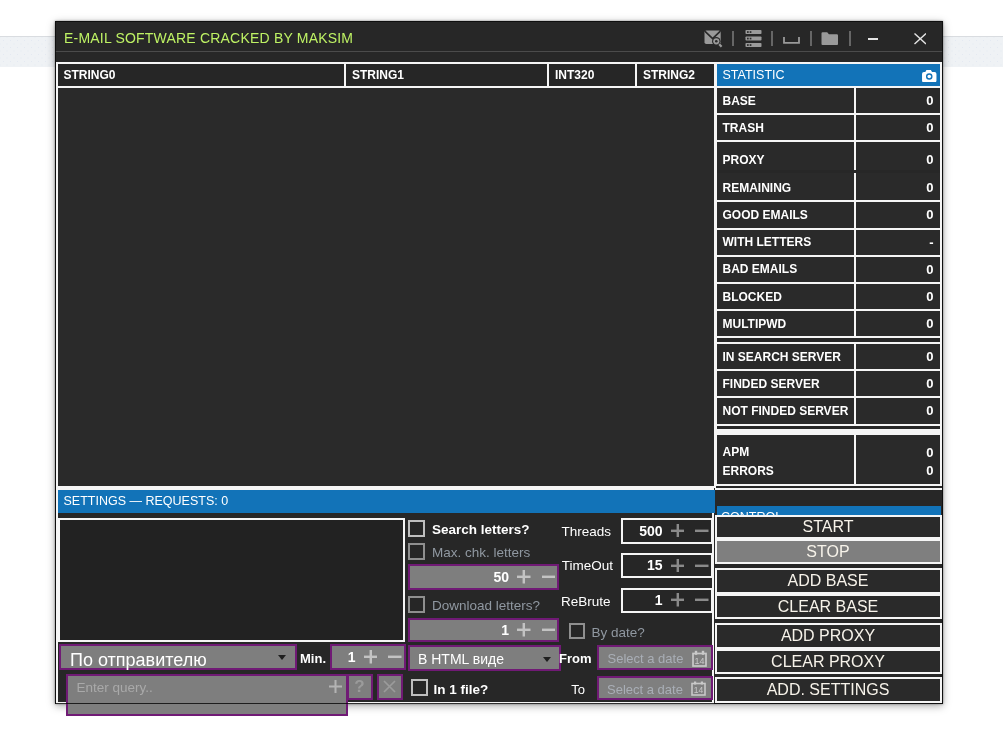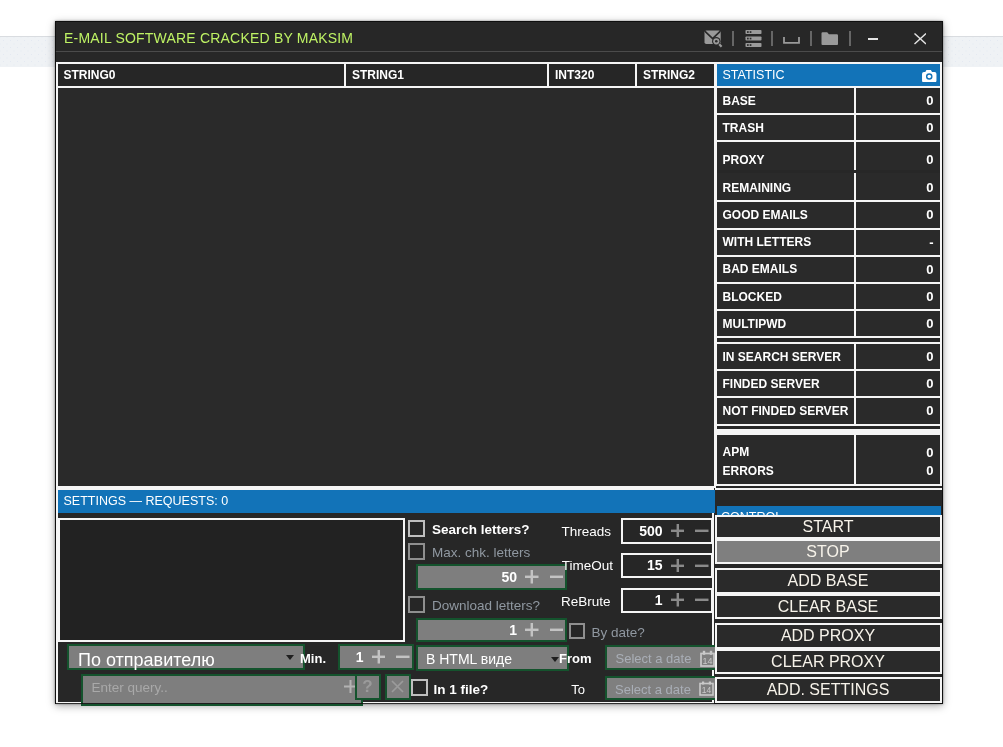--- a/index.html
+++ b/index.html
@@ -29,21 +29,21 @@
 .slab { position:absolute; left:0; top:0; bottom:0; width:137px; background:#2a2a2a;
   font-size:12px; font-weight:bold; color:#fff; padding-left:6px; display:flex; align-items:center; white-space:nowrap; }
 .sval { position:absolute; left:139px; top:0; bottom:0; right:0; background:#2a2a2a;
   font-size:13px; font-weight:bold; color:#fff; padding-right:6px; display:flex;
   align-items:center; justify-content:flex-end; }
 .sgap { position:absolute; left:2px; width:223px; background:#272727; }
 .bluebar { background:#1273b8; color:#fff; font-size:12.5px; font-weight:normal; }
 
 .btn { position:absolute; left:0; width:227px; background:#2a2a2a;
   border:2px solid #f5f5f5; color:#f7f3ea; font-size:16px; text-align:center; }
-.ip { border:2px solid #14532d; background:#7e7e7e; position:absolute;margin-left:8px; }
+.ip { border:2px solid #701a75; background:#7e7e7e; position:absolute; }
 .dk { border:2px solid #f5f5f5; background:#262626; position:absolute; }
 .cb { position:absolute; width:17px; height:17px; border:2px solid #bfbfbf; background:#262626; }
 .cbd { border-color:#8f8f8f; }
 .lab { position:absolute; color:#fff; font-size:13.5px; white-space:nowrap; }
 .labg { color:#9098a1; font-weight:normal; }
 .spinval { position:absolute; color:#fff; font-weight:bold; font-size:14px; }
 .arrow { position:absolute; width:0; height:0; border-left:4.5px solid transparent;
   border-right:4.5px solid transparent; border-top:5px solid #1f1f1f; }
 .spin { display:flex; align-items:center; justify-content:flex-end; gap:8px; padding-right:2px; }
 .spin svg:last-child { margin-left:3px; }
@@ -272,21 +272,21 @@
       <span class="spinval">1</span>
       <svg width="13.5" height="13.5" viewBox="0 0 15 15">
           <rect x="6.2" y="0" width="2.7" height="15" fill="#c3c3c3"></rect>
           <rect x="0" y="6.2" width="15" height="2.7" fill="#c3c3c3"></rect>
         </svg>
       <svg width="13.5" height="13.5" viewBox="0 0 15 15">
           <rect x="0" y="6.2" width="15" height="2.7" fill="#c3c3c3"></rect>
         </svg>
     </div>
 
-    <div class="ip" style="left:17px;top:186px;width:282.5px;height:32px">
+    <div class="ip" style="left:10px;top:186px;width:282.5px;height:42px">
       <div class="lab" style="left:9px;top:4px;color:#a9a9a9;font-size:13.5px">Enter query..</div>
       <svg class="abs" style="right:4px;top:4.5px" width="13" height="13" viewBox="0 0 13 13">
           <rect x="5.5" y="0" width="2" height="13" fill="#b3b3b3"></rect>
           <rect x="0" y="5.5" width="13" height="2" fill="#b3b3b3"></rect>
         </svg>
     </div>
     <div class="ip" style="left:291px;top:186px;width:26px;height:26px;text-align:center">
       <span style="color:#9b9b9b;font-size:17px;font-weight:bold;line-height:21px">?</span>
     </div>
     <div class="ip" style="left:321.5px;top:186px;width:25.5px;height:26px">

